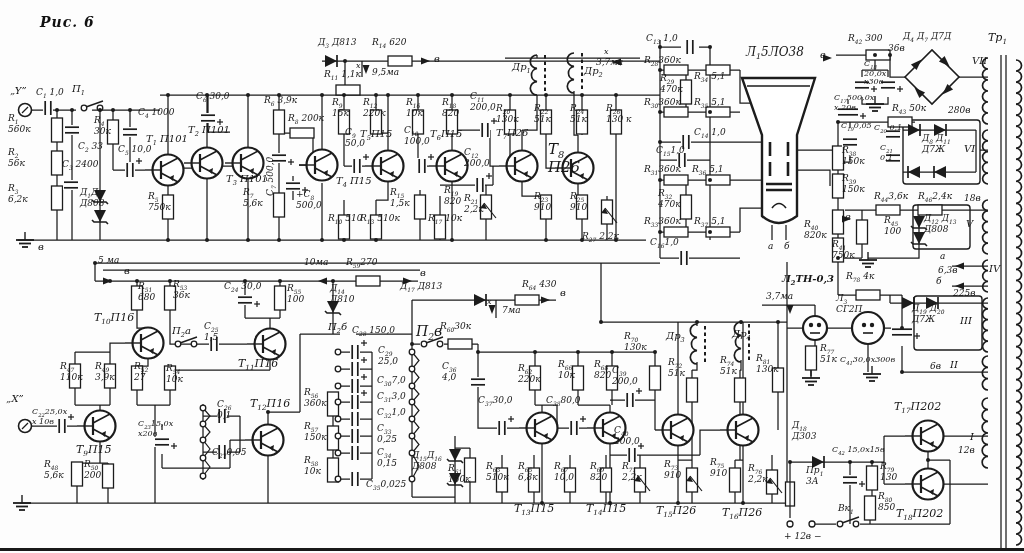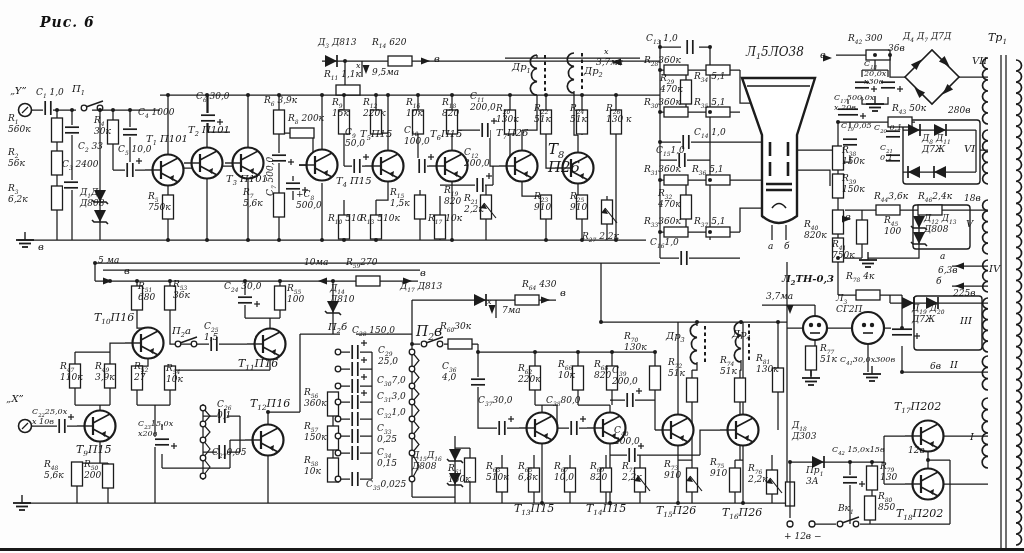--- a/index.html
+++ b/index.html
@@ -1397,21 +1397,21 @@
       <div class="lbl" style="left: 792px; top: 421px;">Д<sub>1</sub><sub>8</sub><br>Д303</div>
       <div class="lbl" style="left: 832px; top: 446px; font-size: 8px;">С<sub>4</sub><sub>2</sub> 15,0х15в</div>
       <div class="lbl" style="left: 880px; top: 462px;">R<sub>7</sub><sub>9</sub><br>130</div>
       <div class="lbl" style="left: 878px; top: 492px;">R<sub>8</sub><sub>0</sub><br>850</div>
       <div class="lbl" style="left: 806px; top: 466px;">Пр<sub>1</sub><br>3А</div>
       <div class="lbl" style="left: 838px; top: 504px;">Вк<sub>1</sub></div>
       <div class="lbl" style="left: 784px; top: 532px;">+ 12в −</div>
       <div class="lbl" style="left: 894px; top: 401px; font-size: 11px;">Т<sub>1</sub><sub>7</sub>П202</div>
       <div class="lbl" style="left: 896px; top: 508px; font-size: 11px;">Т<sub>1</sub><sub>8</sub>П202</div>
       <div class="lbl" style="left: 970px; top: 432px; font-size: 10px;">I</div>
-      <div class="lbl" style="left: 908px; top: 446px;">12в</div>
+      <div class="lbl" style="left: 958px; top: 446px;">12в</div>
       <div class="lbl" style="left: 98px; top: 256px;">5 ма</div>
       <div class="lbl" style="left: 124px; top: 266px; font-size: 10px;">в</div>
       <div class="lbl" style="left: 138px; top: 282px;">R<sub>5</sub><sub>1</sub><br>680</div>
       <div class="lbl" style="left: 173px; top: 280px;">R<sub>5</sub><sub>3</sub><br>36к</div>
       <div class="lbl" style="left: 224px; top: 282px;">С<sub>2</sub><sub>4</sub> 30,0</div>
       <div class="lbl" style="left: 287px; top: 284px;">R<sub>5</sub><sub>5</sub><br>100</div>
       <div class="lbl" style="left: 304px; top: 258px;">10ма</div>
       <div class="lbl" style="left: 346px; top: 258px;">R<sub>5</sub><sub>9</sub>270</div>
       <div class="lbl" style="left: 420px; top: 268px; font-size: 10px;">в</div>
       <div class="lbl" style="left: 330px; top: 284px;">Д<sub>1</sub><sub>4</sub><br>Д810</div>

